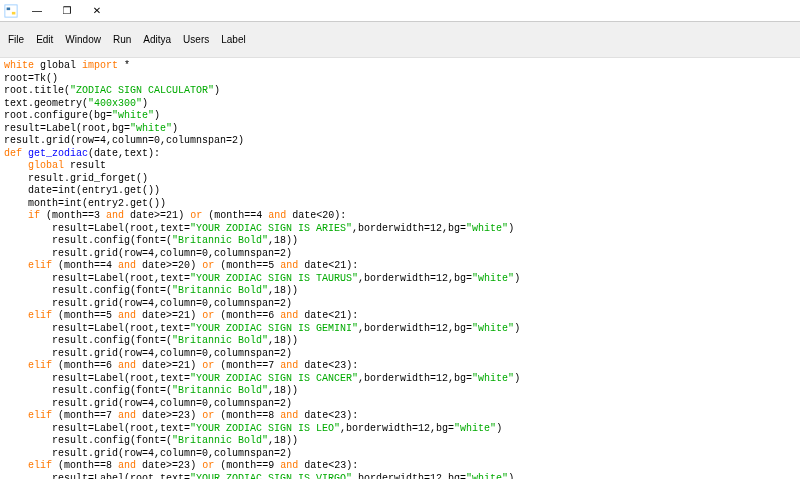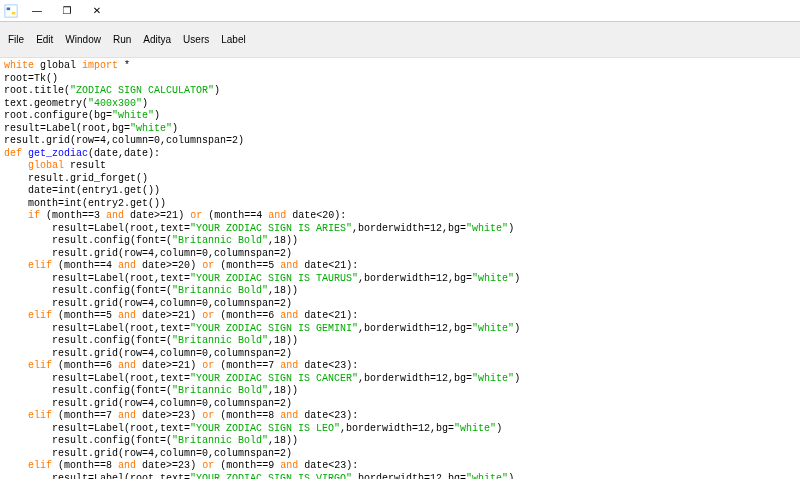--- a/index.html
+++ b/index.html
@@ -51,21 +51,21 @@
 </div>
 
 <div class="editor">
 <div class="code"><span class="tok-kw">white</span><span> global </span><span class="tok-kw">import</span><span> *</span>
 <span>root=Tk()</span>
 <span>root.title(</span><span class="tok-str">"ZODIAC SIGN CALCULATOR"</span><span>)</span>
 <span>text.geometry(</span><span class="tok-str">"400x300"</span><span>)</span>
 <span>root.configure(bg=</span><span class="tok-str">"white"</span><span>)</span>
 <span>result=Label(root,bg=</span><span class="tok-str">"white"</span><span>)</span>
 <span>result.grid(row=</span><span>4</span><span>,column=</span><span>0</span><span>,columnspan=</span><span>2</span><span>)</span>
-<span class="tok-kw">def</span><span> </span><span class="tok-def">get_zodiac</span><span>(date,date):</span>
+<span class="tok-kw">def</span><span> </span><span class="tok-def">get_zodiac</span><span>(date,text):</span>
 <span>    </span><span class="tok-kw">global</span><span> result</span>
 <span>    result.grid_forget()</span>
 <span>    date=int(entry1.get())</span>
 <span>    month=int(entry2.get())</span>
 <span>    </span><span class="tok-kw">if</span><span> (month==</span><span>3</span><span> </span><span class="tok-kw">and</span><span> date&gt;=</span><span>21</span><span>) </span><span class="tok-kw">or</span><span> (month==</span><span>4</span><span> </span><span class="tok-kw">and</span><span> date&lt;</span><span>20</span><span>):</span>
 <span>        result=Label(root,text=</span><span class="tok-str">"YOUR ZODIAC SIGN IS ARIES"</span><span>,borderwidth=</span><span>12</span><span>,bg=</span><span class="tok-str">"white"</span><span>)</span>
 <span>        result.config(font=(</span><span class="tok-str">"Britannic Bold"</span><span>,</span><span>18</span><span>))</span>
 <span>        result.grid(row=</span><span>4</span><span>,column=</span><span>0</span><span>,columnspan=</span><span>2</span><span>)</span>
 <span>    </span><span class="tok-kw">elif</span><span> (month==</span><span>4</span><span> </span><span class="tok-kw">and</span><span> date&gt;=</span><span>20</span><span>) </span><span class="tok-kw">or</span><span> (month==</span><span>5</span><span> </span><span class="tok-kw">and</span><span> date&lt;</span><span>21</span><span>):</span>
 <span>        result=Label(root,text=</span><span class="tok-str">"YOUR ZODIAC SIGN IS TAURUS"</span><span>,borderwidth=</span><span>12</span><span>,bg=</span><span class="tok-str">"white"</span><span>)</span>

